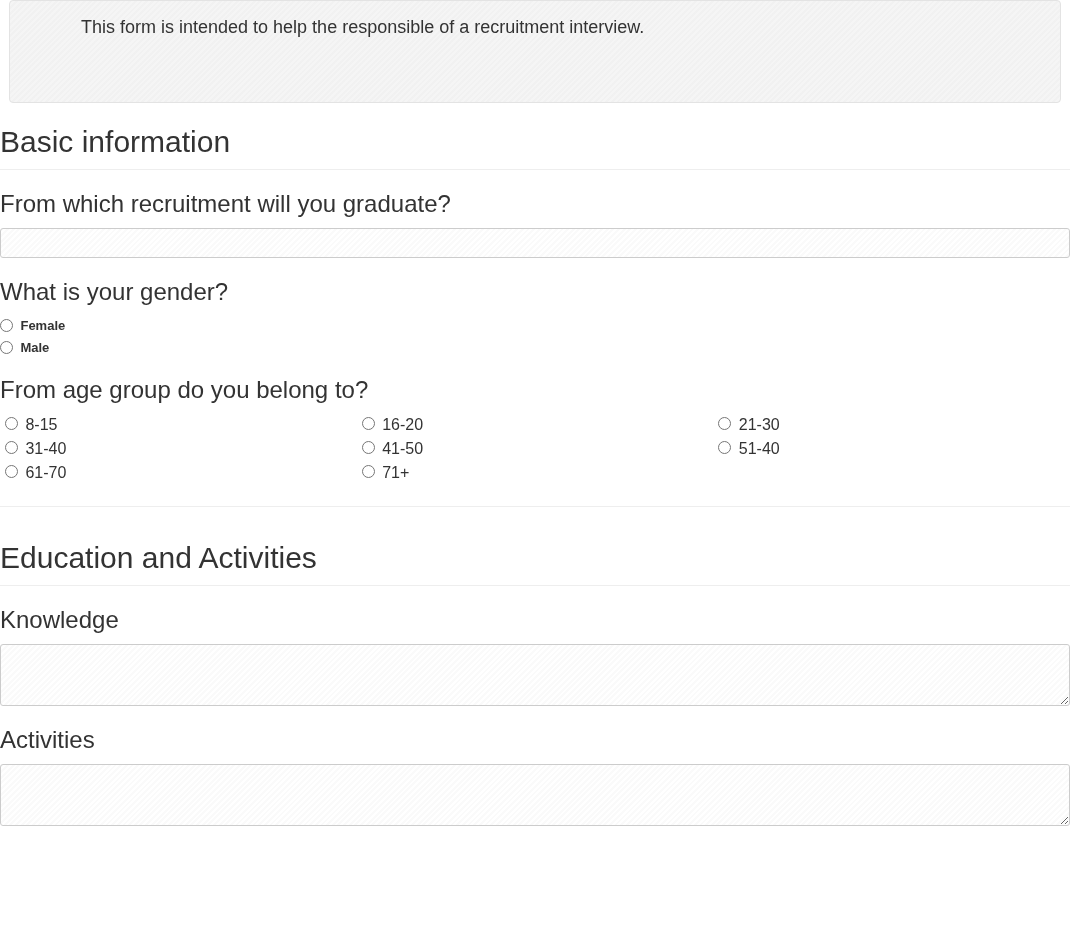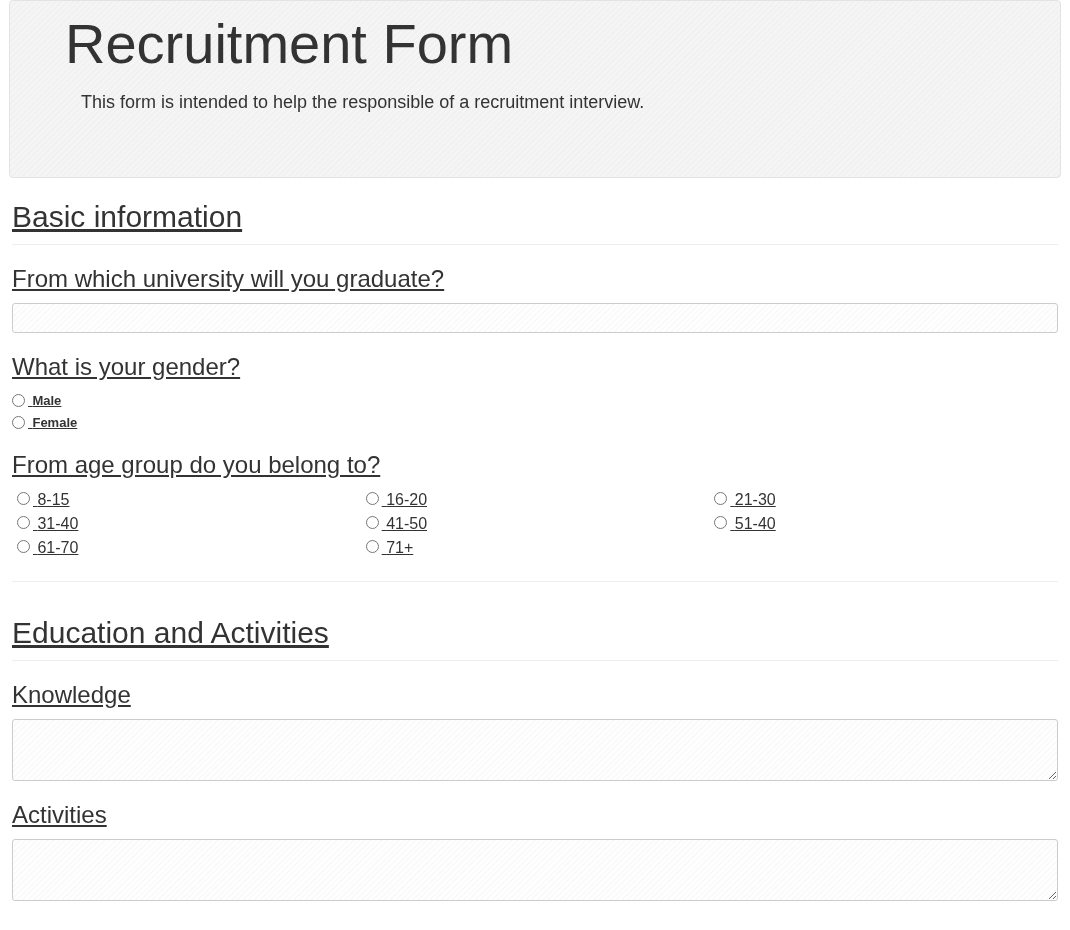--- a/index.html
+++ b/index.html
@@ -31,22 +31,21 @@
     margin: 10px 0 12px 0;
     color: #333;
   }
   .header-panel p {
     font-size: 18px;
     font-weight: 300;
     margin: 16px;
     color: #333;
   }
   .content {
-    padding: 0 12px;
-    text-decoration: underline;
+    padding: 0 0;
   }
   h2.section-title {
     font-size: 30px;
     font-weight: 500;
     margin: 22px 0 10px 0;
     padding-bottom: 10px;
     border-bottom: 1px solid #eee;
     color: #333;
   }
   h3.question-title {
@@ -104,39 +103,38 @@
   hr.section-divider {
     border: none;
     border-top: 1px solid #eee;
     margin: 20px 0 34px 0;
   }
 </style>
 </head>
 <body>
 
 <div class="header-panel">
-  <h1>Recruitment Form</h1>
   <p>This form is intended to help the responsible of a recruitment interview.</p>
 </div>
 
 <div class="content">
 
   <h2 class="section-title">Basic information</h2>
 
-  <h3 class="question-title">From which university will you graduate?</h3>
+  <h3 class="question-title">From which recruitment will you graduate?</h3>
   <input type="text" class="text-input" value="" style="">
 
   <h3 class="question-title">What is your gender?</h3>
   <div class="radio-row">
     <input type="radio" name="gender" style="">
-    <label>Male</label>
+    <label>Female</label>
   </div>
   <div class="radio-row">
     <input type="radio" name="gender" style="">
-    <label>Female</label>
+    <label>Male</label>
   </div>
 
   <h3 class="question-title">From age group do you belong to?</h3>
   <div class="radio-grid">
     <div class="radio-grid-row">
       <div class="radio-grid-cell">
         <input type="radio" name="age" style="">
         <label>8-15</label>
       </div>
       <div class="radio-grid-cell">

